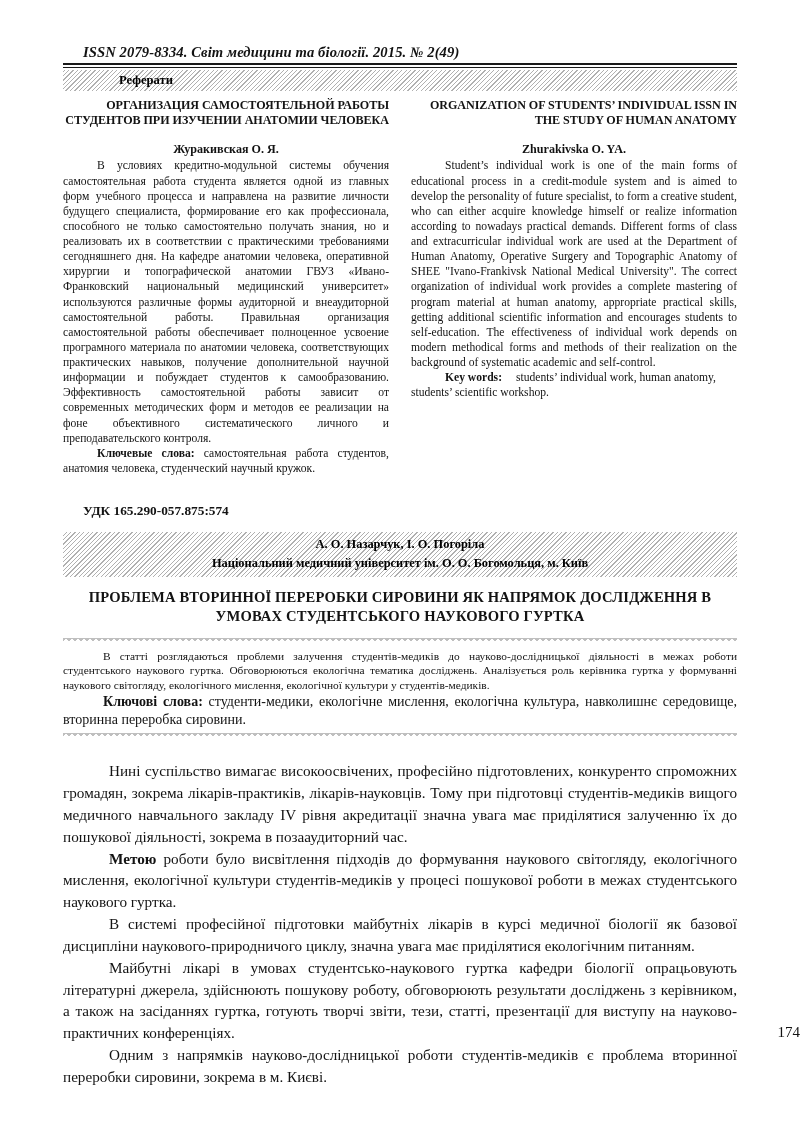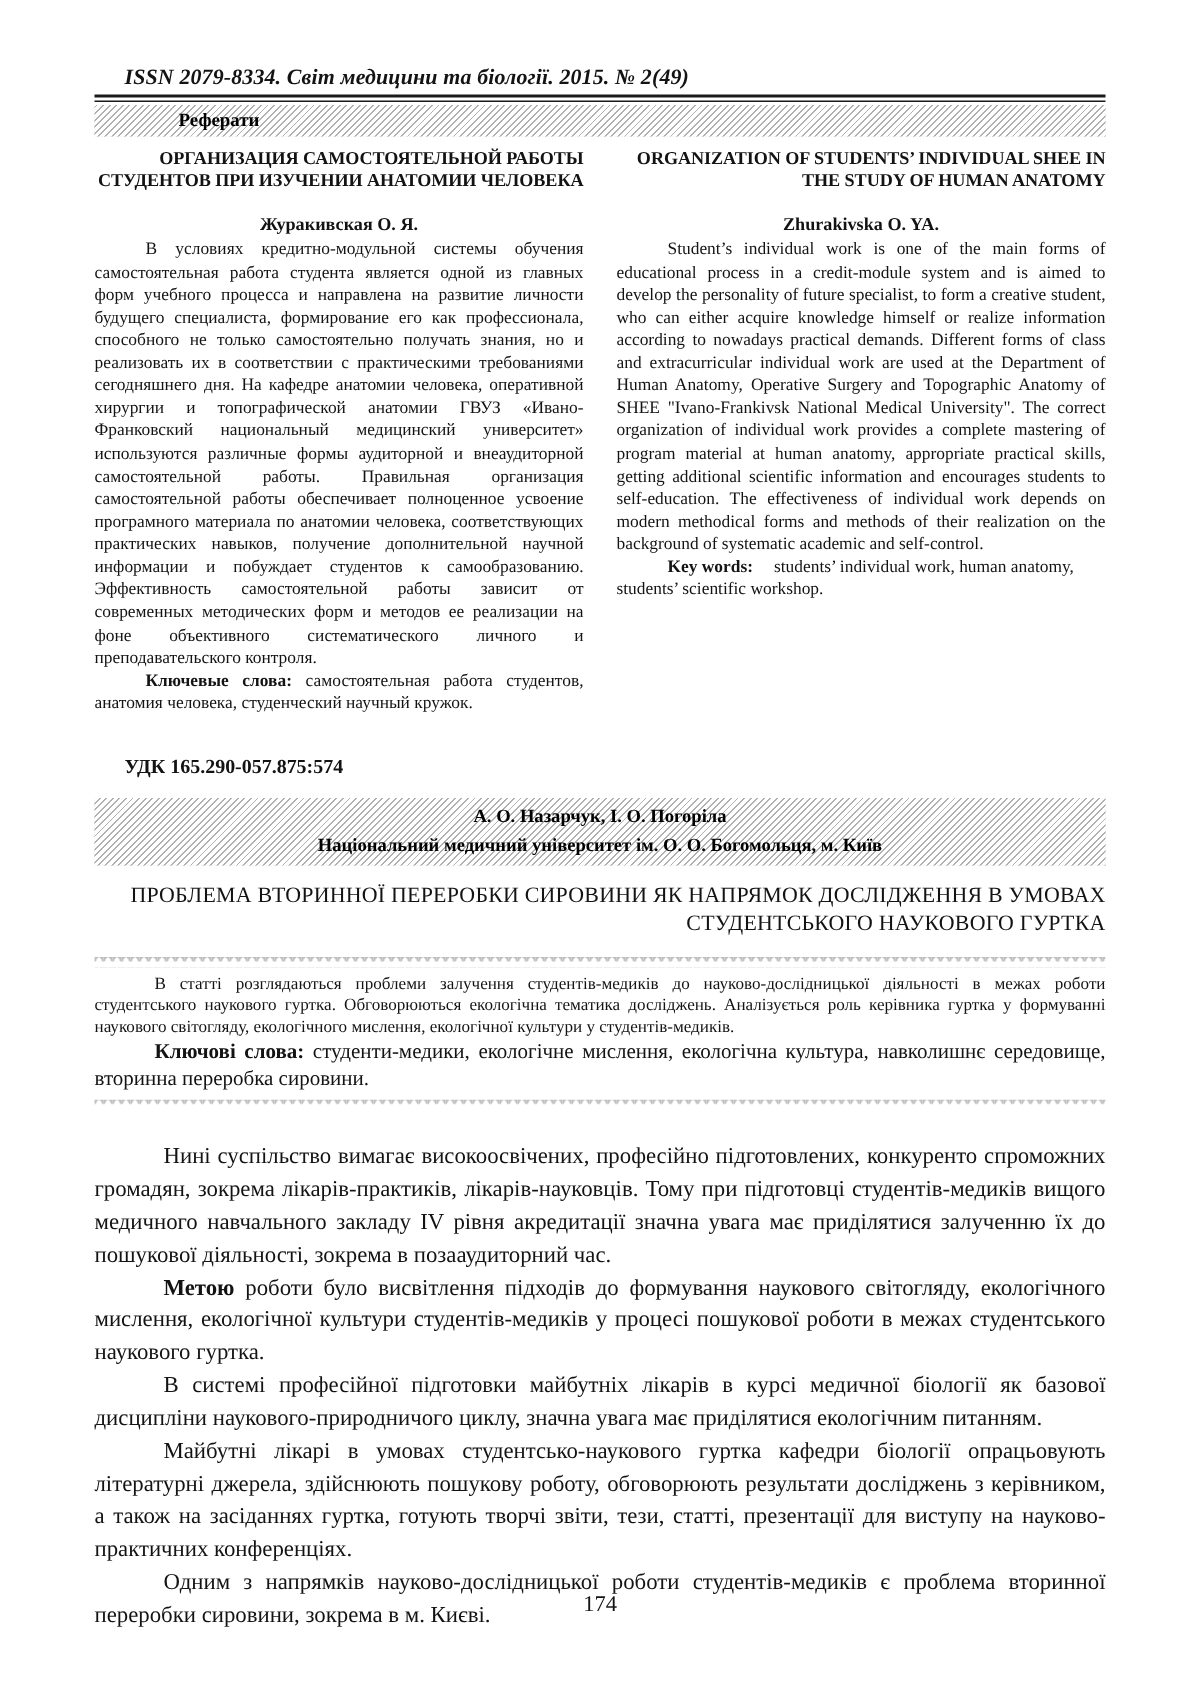--- a/index.html
+++ b/index.html
@@ -131,24 +131,24 @@
     font-weight: bold;
     font-size: 13.3px;
     padding-left: 20px;
   }
 
   .authors-banner { margin-top: 13px; }
 
   
   .art-title {
     margin-top: 11px;
-    font-weight: normal;
+    font-weight: bold;
     font-size: 14.6px;
     line-height: 1.33;
-    text-align: right;
+    text-align: center;
     letter-spacing: .15px;
   }
 
   
   .zig {
     height: 7px;
     margin-top: 11px;
     background-image:
       linear-gradient(135deg, #b5b5b5 25%, transparent 25%),
       linear-gradient(225deg, #b5b5b5 25%, transparent 25%);
@@ -186,22 +186,22 @@
     text-indent: 46px;
   }
   .body-p b { font-weight: bold; }
   .body-block { margin-top: 20px; }
 
   
   .folio {
     position: absolute;
     left: 0;
     right: 0;
-    top: 1062px;
-    text-align: center;
+    top: 1024px;
+    text-align: right;
     font-size: 15px;
   }
 </style>
 </head>
 <body>
 
 <div class="page">
   <div class="content">
 
     <div class="runhead">ISSN 2079-8334. Світ медицини та біології. 2015. № 2(49)</div>
@@ -215,21 +215,21 @@
     <div class="abs-wrap">
 
       <div class="abs-col">
         <div class="abs-title">ОРГАНИЗАЦИЯ САМОСТОЯТЕЛЬНОЙ РАБОТЫ СТУДЕНТОВ ПРИ ИЗУЧЕНИИ АНАТОМИИ ЧЕЛОВЕКА</div>
         <div class="abs-author">Журакивская О. Я.</div>
         <div class="abs-body">В условиях кредитно-модульной системы обучения самостоятельная работа студента является одной из главных форм учебного процесса и направлена на развитие личности будущего специалиста, формирование его как профессионала, способного не только самостоятельно получать знания, но и реализовать их в соответствии с практическими требованиями сегодняшнего дня. На кафедре анатомии человека, оперативной хирургии и топографической анатомии ГВУЗ «Ивано-Франковский национальный медицинский университет» используются различные формы аудиторной и внеаудиторной самостоятельной работы. Правильная организация самостоятельной работы обеспечивает полноценное усвоение програмного материала по анатомии человека, соответствующих практических навыков, получение дополнительной научной информации и побуждает студентов к самообразованию. Эффективность самостоятельной работы зависит от современных методических форм и методов ее реализации на фоне объективного систематического личного и преподавательского контроля.</div>
         <div class="kw"><b>Ключевые слова:</b> <span>самостоятельная работа студентов, анатомия человека, студенческий научный кружок.</span></div>
       </div>
 
       <div class="abs-col">
-        <div class="abs-title">ORGANIZATION OF STUDENTS’ INDIVIDUAL SHEE IN THE STUDY OF HUMAN ANATOMY</div>
+        <div class="abs-title">ORGANIZATION OF STUDENTS’ INDIVIDUAL ISSN IN THE STUDY OF HUMAN ANATOMY</div>
         <div class="abs-author">Zhurakivska O. YA.</div>
         <div class="abs-body">Student’s individual work is one of the main forms of educational process in a credit-module system and is aimed to develop the personality of future specialist, to form a creative student, who can either acquire knowledge himself or realize information according to nowadays practical demands. Different forms of class and extracurricular individual work are used at the Department of Human Anatomy, Operative Surgery and Topographic Anatomy of SHEE "Ivano-Frankivsk National Medical University". The correct organization of individual work provides a complete mastering of program material at human anatomy, appropriate practical skills, getting additional scientific information and encourages students to self-education. The effectiveness of individual work depends on modern methodical forms and methods of their realization on the background of systematic academic and self-control.</div>
         <div class="kw kw-en"><b>Key words:</b><span class="kw-gap"></span><span>students’ individual work, human anatomy, students’ scientific workshop.</span></div>
       </div>
 
     </div>
 
 
     <div class="udc">УДК 165.290-057.875:574</div>
 

